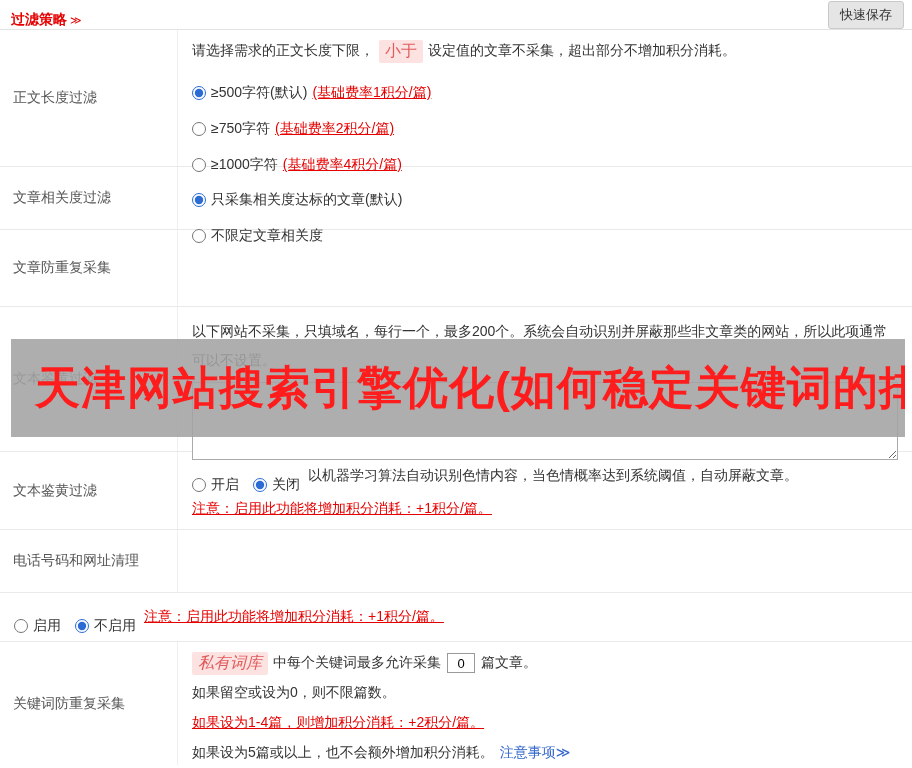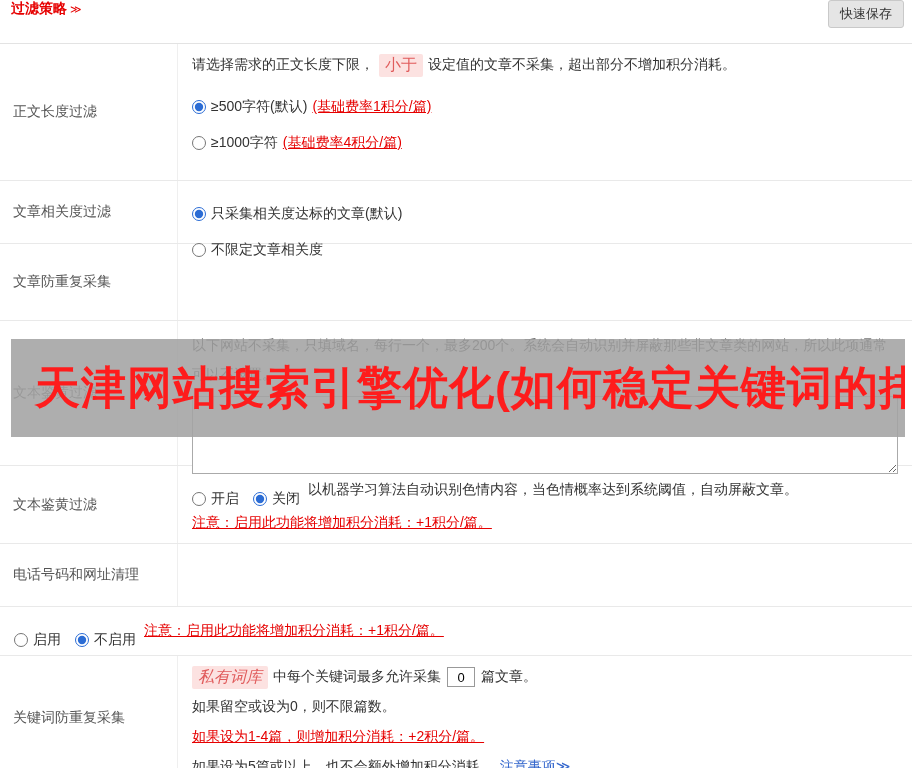--- a/index.html
+++ b/index.html
@@ -10,23 +10,23 @@
   }
   .page {
     position: relative;
     width: 912px;
     height: 768px;
     overflow: hidden;
     background: #fff;
   }
   
   .header {
-    height: 44px;
-    display: flex;
-    align-items: flex-start;
+    height: 30px;
+    display: flex;
+    align-items: flex-end;
     justify-content: space-between;
     padding: 0 8px 0 11px;
     border-bottom: 1px solid #e3e3e3;
   }
   .header-title {
     color: #e60000;
     font-size: 14px;
     font-weight: bold;
     cursor: pointer;
     display: flex;
@@ -178,20 +178,27 @@
       <div class="line">
         <label class="opt">
           <input type="radio" name="len" checked="" style="">
           <span>≥500字符(默认)</span>
           <span class="note">(基础费率1积分/篇)</span>
         </label>
       </div>
       <div class="line">
         <label class="opt">
           <input type="radio" name="len" style="">
+          <span>≥750字符</span>
+          <span class="note">(基础费率2积分/篇)</span>
+        </label>
+      </div>
+      <div class="line">
+        <label class="opt">
+          <input type="radio" name="len" style="">
           <span>≥1000字符</span>
           <span class="note">(基础费率4积分/篇)</span>
         </label>
       </div>
     </div>
   </div>
 
   <div class="row row-rel">
     <div class="cell-label">文章相关度过滤</div>
     <div class="cell-content">

